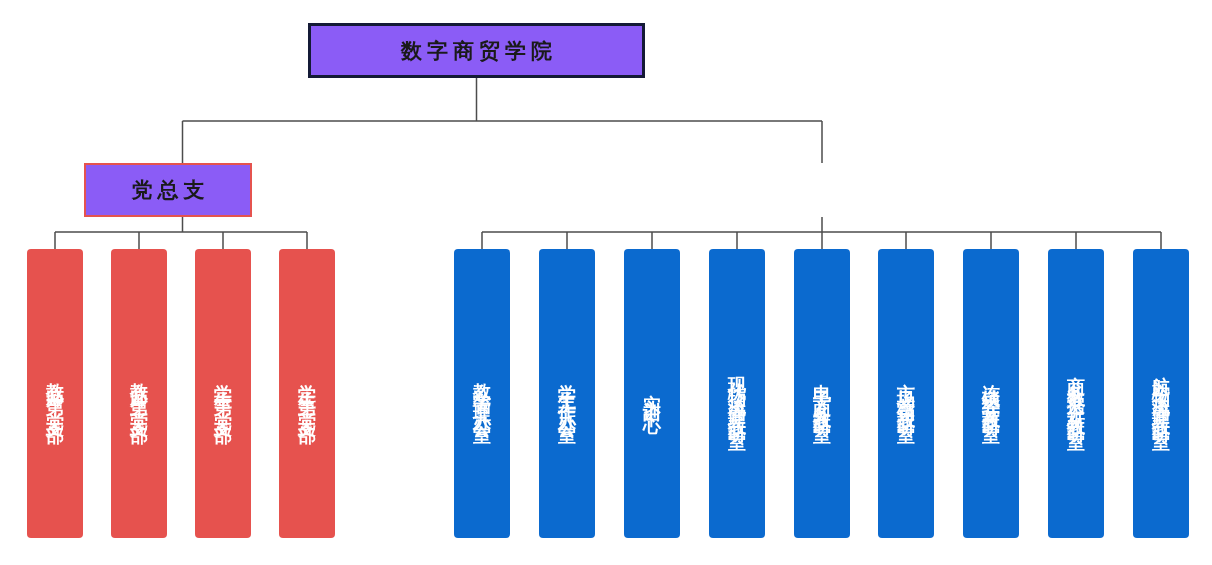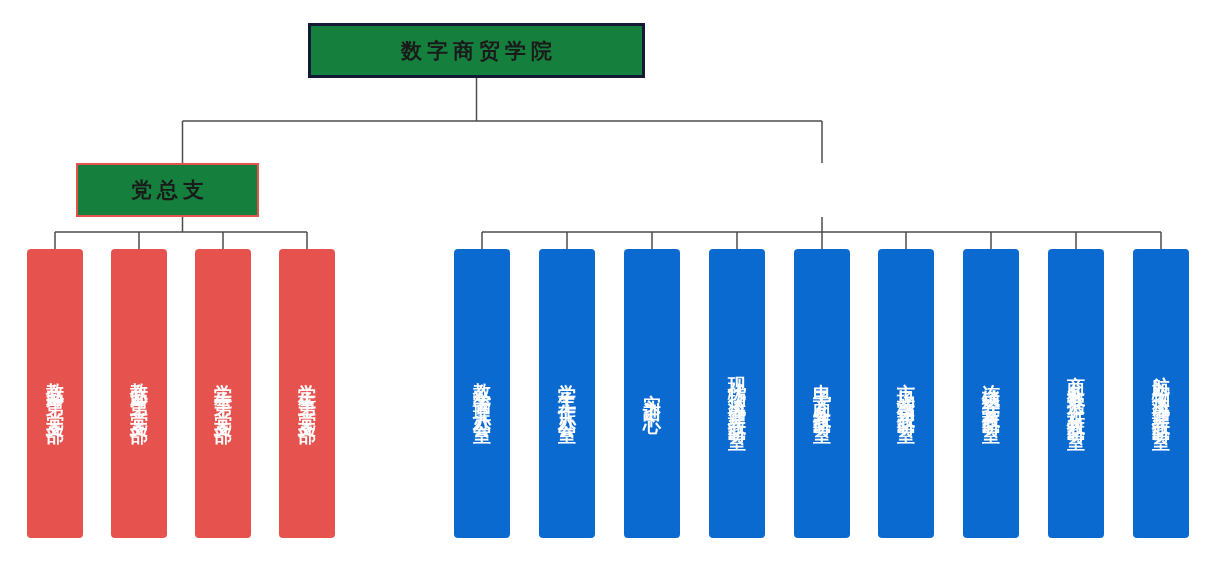--- a/index.html
+++ b/index.html
@@ -9,34 +9,34 @@
     width:1212px;height:565px;
     background:#ffffff;
     font-family:"Liberation Sans","DejaVu Sans",sans-serif;
     overflow:hidden;
   }
   .connectors{position:absolute;left:0;top:0;width:1212px;height:565px;}
   .node{
     position:absolute;
     display:flex;align-items:center;justify-content:center;
     box-sizing:border-box;
-    background:#15803d;
+    background:#8b5cf6;
     font-weight:bold;
     color:var(--node_text,#1a1a1a);
   }
   .root-node{
     left:308px;top:23px;width:337px;height:55px;
     border:3px solid var(--root_border,#141a36);
     font-size:21px;letter-spacing:5px;padding-left:5px;
   }
   .branch-node{
     top:163px;height:54px;
     font-size:21px;letter-spacing:5px;padding-left:5px;
   }
-  .branch-party{left:76px;width:183px;border:2px solid var(--party_border,#e5534f);}
+  .branch-party{left:84px;width:168px;border:2px solid var(--party_border,#e5534f);}
   .branch-admin{left:718px;width:208px;border:2px solid var(--admin_border,#4a58a0);}
   .leaf{
     position:absolute;
     top:249px;width:56px;height:289px;
     border-radius:4px;
     display:flex;align-items:center;justify-content:center;
   }
   .leaf.party{background:var(--party_fill,#e6524e);}
   .leaf.admin{background:var(--admin_fill,#0b6acf);}
   .vtext{

